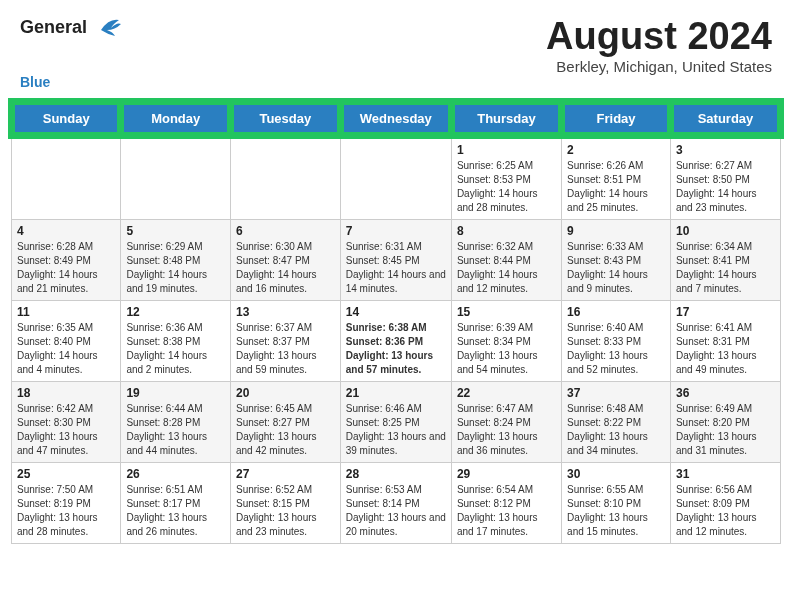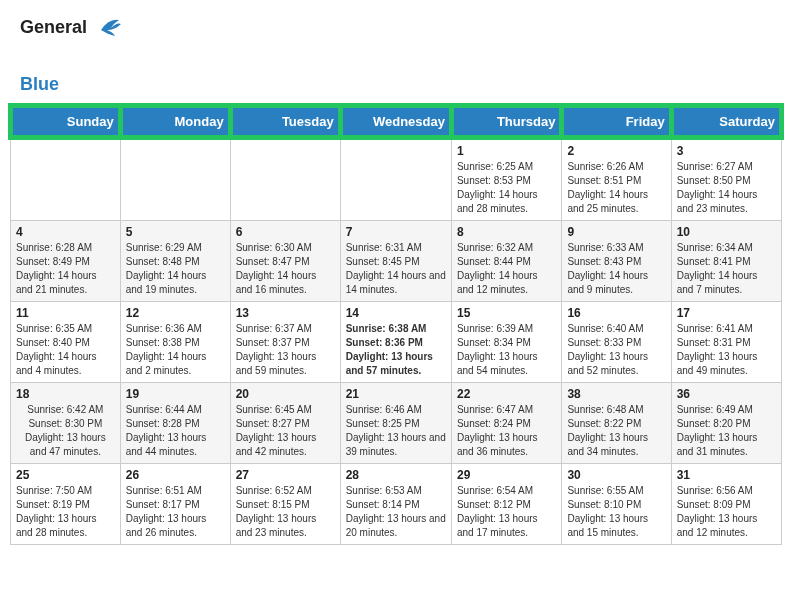--- a/index.html
+++ b/index.html
@@ -44,22 +44,22 @@
       width: calc(100% - 16px);
       margin: 0 8px;
       border-collapse: collapse;
     }
     thead tr th {
       background-color: #2a7fc1;
       color: #fff;
       font-size: 13px;
       font-weight: bold;
       padding: 6px 4px;
-      text-align: right;
-      border: 5px solid #22c55e;
+      text-align: center;
+      border: 7px solid #22c55e;
     }
     tbody tr td {
       border: 1px solid #ccc;
       vertical-align: top;
       padding: 4px 5px;
       font-size: 10.5px;
       color: #222;
       width: 113px;
       min-height: 80px;
       background: #fff;
@@ -86,21 +86,25 @@
 <body>
 
 <div class="header">
   <div class="logo">
     <div class="logo-row">
       <span style="font-size:18px;font-weight:bold;color:#222;">General</span>
       <svg width="30" height="22" viewBox="0 0 30 22" style="margin-left:2px;">
         <path d="M10,14 Q18,2 28,4 Q22,8 20,12 Q26,6 30,8 Q24,14 16,14 Q22,16 24,20 Q16,18 10,14 Z" fill="#2a7fc1"></path>
       </svg>
     </div>
-    <span style="font-size:18px;font-weight:bold;color:#2a7fc1;margin-top:-4px;">Blue</span>
+    <span style="font-size:14px;font-weight:bold;color:#2a7fc1;margin-top:-4px;">Blue</span>
+  </div>
+  <div class="title-block">
+    <h1>August 2024</h1>
+    <h2>Berkley, Michigan, United States</h2>
   </div>
 </div>
 
 <table>
   <thead>
     <tr>
     <th>Sunday</th>
         <th>Monday</th>
         <th>Tuesday</th>
         <th>Wednesday</th>
@@ -218,21 +222,21 @@
         <td>
           <span class="day-num">17</span>
           <div class="day-info" style="white-space: pre-line;">Sunrise: 6:41 AM
 Sunset: 8:31 PM
 Daylight: 13 hours and 49 minutes.</div>
         </td>
       </tr>
       <tr>
         <td>
           <span class="day-num">18</span>
-          <div class="day-info" style="white-space: pre-line; text-align: center;">Sunrise: 6:42 AM
+          <div class="day-info" style="white-space: pre-line;">Sunrise: 6:42 AM
 Sunset: 8:30 PM
 Daylight: 13 hours and 47 minutes.</div>
         </td>
         <td>
           <span class="day-num">19</span>
           <div class="day-info" style="white-space: pre-line;">Sunrise: 6:44 AM
 Sunset: 8:28 PM
 Daylight: 13 hours and 44 minutes.</div>
         </td>
         <td>
@@ -247,21 +251,21 @@
 Sunset: 8:25 PM
 Daylight: 13 hours and 39 minutes.</div>
         </td>
         <td>
           <span class="day-num">22</span>
           <div class="day-info" style="white-space: pre-line;">Sunrise: 6:47 AM
 Sunset: 8:24 PM
 Daylight: 13 hours and 36 minutes.</div>
         </td>
         <td>
-          <span class="day-num">38</span>
+          <span class="day-num">37</span>
           <div class="day-info" style="white-space: pre-line;">Sunrise: 6:48 AM
 Sunset: 8:22 PM
 Daylight: 13 hours and 34 minutes.</div>
         </td>
         <td>
           <span class="day-num">36</span>
           <div class="day-info" style="white-space: pre-line;">Sunrise: 6:49 AM
 Sunset: 8:20 PM
 Daylight: 13 hours and 31 minutes.</div>
         </td>

